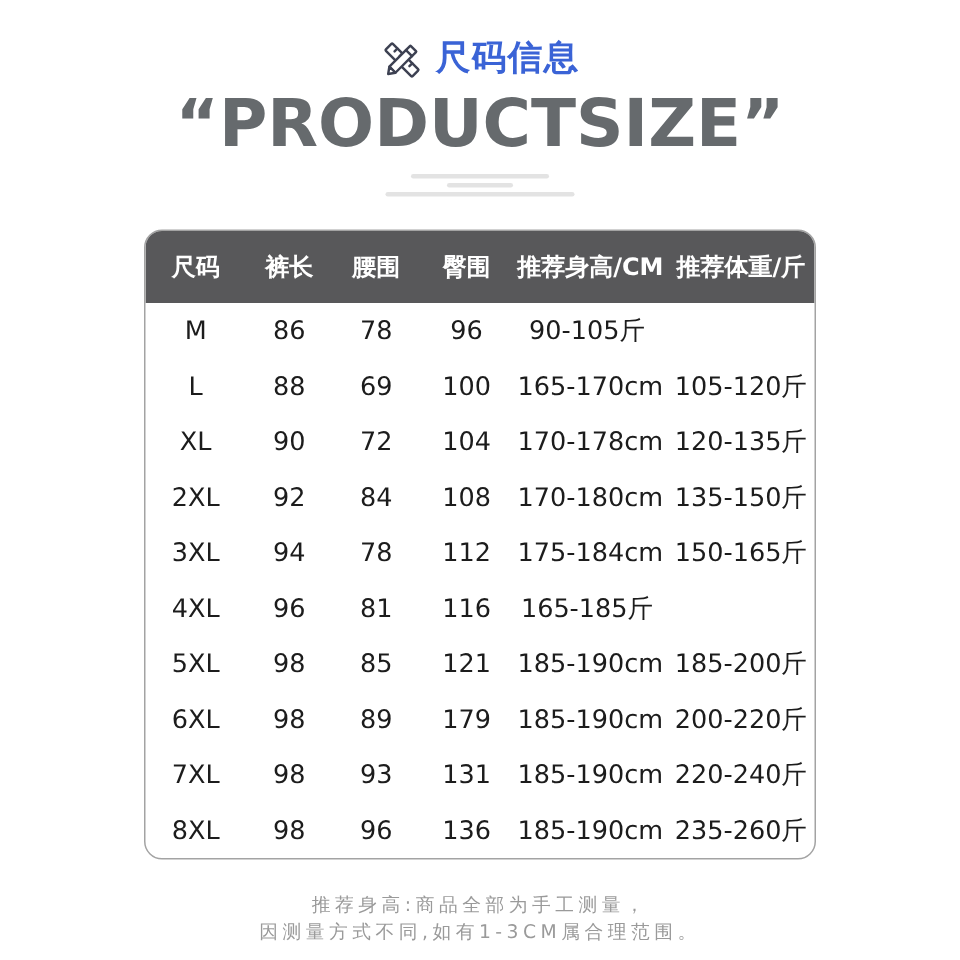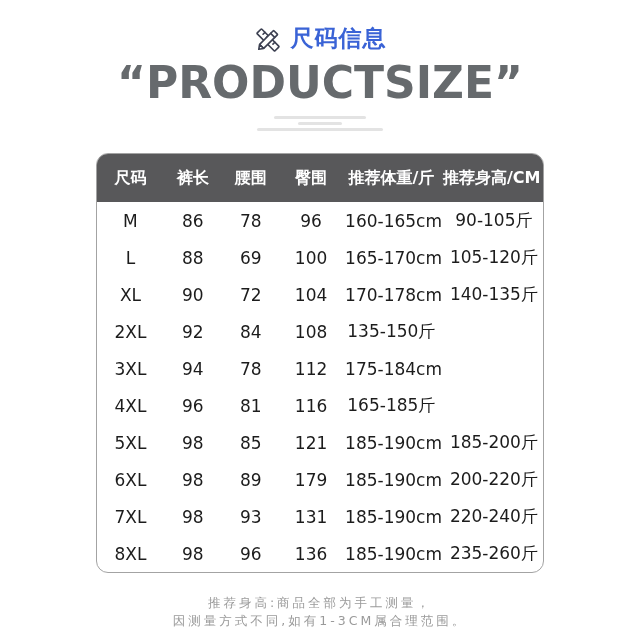--- a/index.html
+++ b/index.html
@@ -90,61 +90,62 @@
       <div class="deco-line dl3"></div>
     </div>
   </div>
 
   <div class="card">
     <div class="thead">
         <div class="cell c1">尺码</div>
         <div class="cell c2">裤长</div>
         <div class="cell c3">腰围</div>
         <div class="cell c4">臀围</div>
+        <div class="cell c5">推荐身高/CM</div>
         <div class="cell c6">推荐体重/斤</div>
-        <div class="cell c5">推荐身高/CM</div>
       </div>
     <div class="tbody">
         <div class="trow">
           <div class="cell c1">M</div>
           <div class="cell c2">86</div>
           <div class="cell c3">78</div>
           <div class="cell c4">96</div>
-          <div class="cell c5">160-165cm</div>
           <div class="cell c6">90-105斤</div>
         </div>
         <div class="trow">
           <div class="cell c1">L</div>
           <div class="cell c2">88</div>
           <div class="cell c3">69</div>
           <div class="cell c4">100</div>
           <div class="cell c5">165-170cm</div>
           <div class="cell c6">105-120斤</div>
         </div>
         <div class="trow">
           <div class="cell c1">XL</div>
           <div class="cell c2">90</div>
           <div class="cell c3">72</div>
           <div class="cell c4">104</div>
           <div class="cell c5">170-178cm</div>
-          <div class="cell c6">140-135斤</div>
+          <div class="cell c6">120-135斤</div>
         </div>
         <div class="trow">
           <div class="cell c1">2XL</div>
           <div class="cell c2">92</div>
           <div class="cell c3">84</div>
           <div class="cell c4">108</div>
+          <div class="cell c5">170-180cm</div>
           <div class="cell c6">135-150斤</div>
         </div>
         <div class="trow">
           <div class="cell c1">3XL</div>
           <div class="cell c2">94</div>
           <div class="cell c3">78</div>
           <div class="cell c4">112</div>
           <div class="cell c5">175-184cm</div>
+          <div class="cell c6">150-165斤</div>
         </div>
         <div class="trow">
           <div class="cell c1">4XL</div>
           <div class="cell c2">96</div>
           <div class="cell c3">81</div>
           <div class="cell c4">116</div>
           <div class="cell c6">165-185斤</div>
         </div>
         <div class="trow">
           <div class="cell c1">5XL</div>

